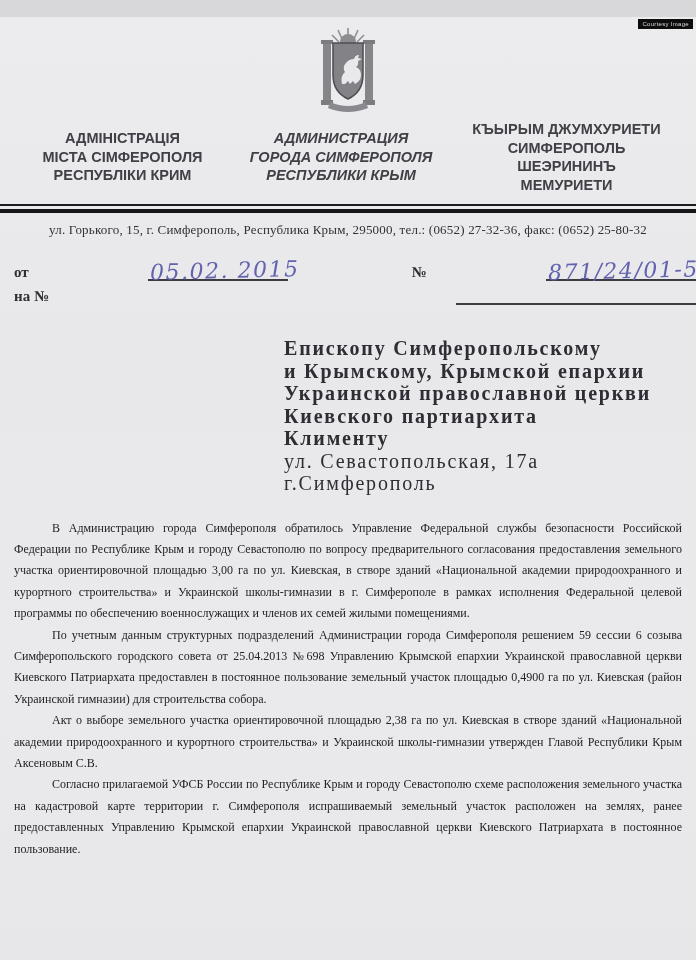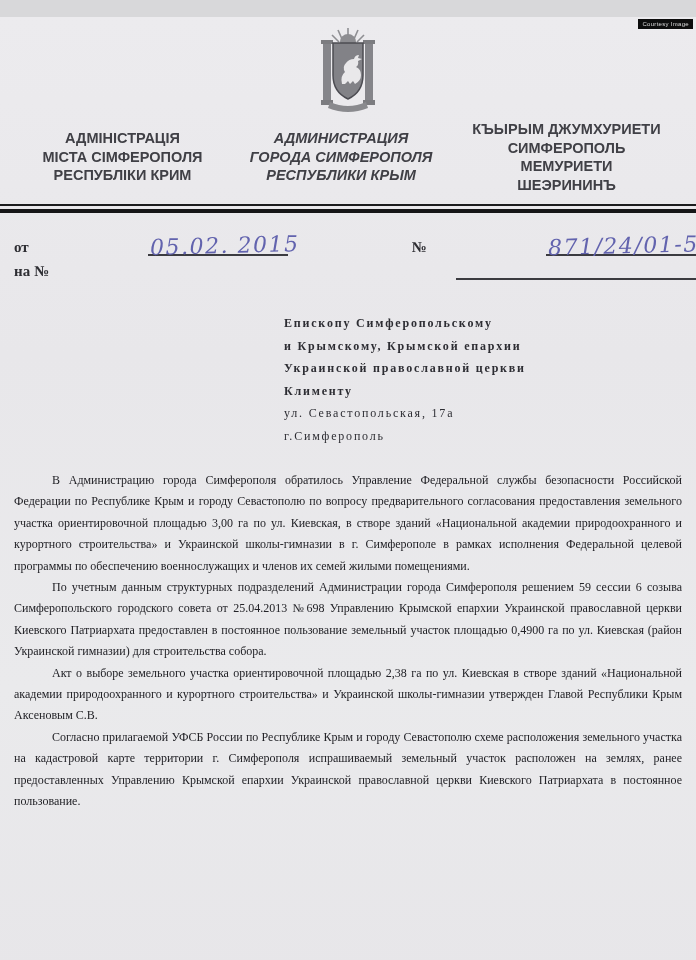--- a/index.html
+++ b/index.html
@@ -58,21 +58,21 @@
     position:absolute; left:2px; bottom:-4px;
     white-space:nowrap;
     font-family:"DejaVu Serif", serif;
     font-style:italic; font-weight:normal;
     font-size:22px; letter-spacing:1.5px;
     color:#6263ae;
     transform:rotate(-1.5deg);
   }
   .recipient {
     margin:32px 0 0 284px;
-    font-size:12px; line-height:22.5px;
+    font-size:20px; line-height:22.5px;
     letter-spacing:1.8px; color:#2d2d33;
   }
   .recipient .b { font-weight:bold; }
   .body-text {
     margin:23px 14px 0 14px;
     font-size:12px; line-height:21.4px;
     text-align:justify; color:#222227;
   }
   .body-text p { text-indent:38px; }
 </style>
@@ -117,31 +117,32 @@
       <div>РЕСПУБЛІКИ КРИМ</div>
     </div>
     <div class="hcol c2">
       <div>АДМИНИСТРАЦИЯ</div>
       <div>ГОРОДА СИМФЕРОПОЛЯ</div>
       <div>РЕСПУБЛИКИ КРЫМ</div>
     </div>
     <div class="hcol c3">
       <div>КЪЫРЫМ ДЖУМХУРИЕТИ</div>
       <div>СИМФЕРОПОЛЬ</div>
+      <div>ШЕЭРИНИНЪ</div>
       <div>МЕМУРИЕТИ</div>
-      <div>ШЕЭРИНИНЪ</div>
     </div>
   </div>
 
   <div class="rule">
     <div class="thin"></div>
     <div class="gap"></div>
     <div class="thick"></div>
   </div>
 
+  <div class="address-line">ул. Горького, 15, г. Симферополь, Республика Крым, 295000, тел.: (0652) 27-32-36, факс: (0652) 25-80-32</div>
 
   <div class="ref-block">
     <div class="ref-row">
       <span class="ref-label">от</span>
       <span class="u-line u-date">
         <span class="hand">05.02. 2015</span>
       </span>
       <span class="ref-label num">№</span>
       <span class="u-line u-num">
         <span class="hand">871/24/01-58</span>
@@ -152,20 +153,21 @@
       <span class="u-line u-reply">
         <span class="hand"></span>
       </span>
     </div>
   </div>
 
   <div class="recipient">
     <div class="b">Епископу Симферопольскому</div>
     <div class="b">и Крымскому, Крымской епархии</div>
     <div class="b">Украинской православной церкви</div>
+    <div class="b">Киевского партиархита</div>
     <div class="b">Клименту</div>
     <div>ул. Севастопольская, 17а</div>
     <div>г.Симферополь</div>
   </div>
 
   <div class="body-text">
     <p>В Администрацию города Симферополя обратилось Управление Федеральной службы безопасности Российской Федерации по Республике Крым и городу Севастополю по вопросу предварительного согласования предоставления земельного участка ориентировочной площадью 3,00 га по ул. Киевская, в створе зданий «Национальной академии природоохранного и курортного строительства» и Украинской школы-гимназии в г. Симферополе в рамках исполнения Федеральной целевой программы по обеспечению военнослужащих и членов их семей жилыми помещениями.</p>
     <p>По учетным данным структурных подразделений Администрации города Симферополя решением 59 сессии 6 созыва Симферопольского городского совета от 25.04.2013 №698 Управлению Крымской епархии Украинской православной церкви Киевского Патриархата предоставлен в постоянное пользование земельный участок площадью 0,4900 га по ул. Киевская (район Украинской гимназии) для строительства собора.</p>
     <p>Акт о выборе земельного участка ориентировочной площадью 2,38 га по ул. Киевская в створе зданий «Национальной академии природоохранного и курортного строительства» и Украинской школы-гимназии утвержден Главой Республики Крым Аксеновым С.В.</p>
     <p>Согласно прилагаемой УФСБ России по Республике Крым и городу Севастополю схеме расположения земельного участка на кадастровой карте территории г. Симферополя испрашиваемый земельный участок расположен на землях, ранее предоставленных Управлению Крымской епархии Украинской православной церкви Киевского Патриархата в постоянное пользование.</p>

